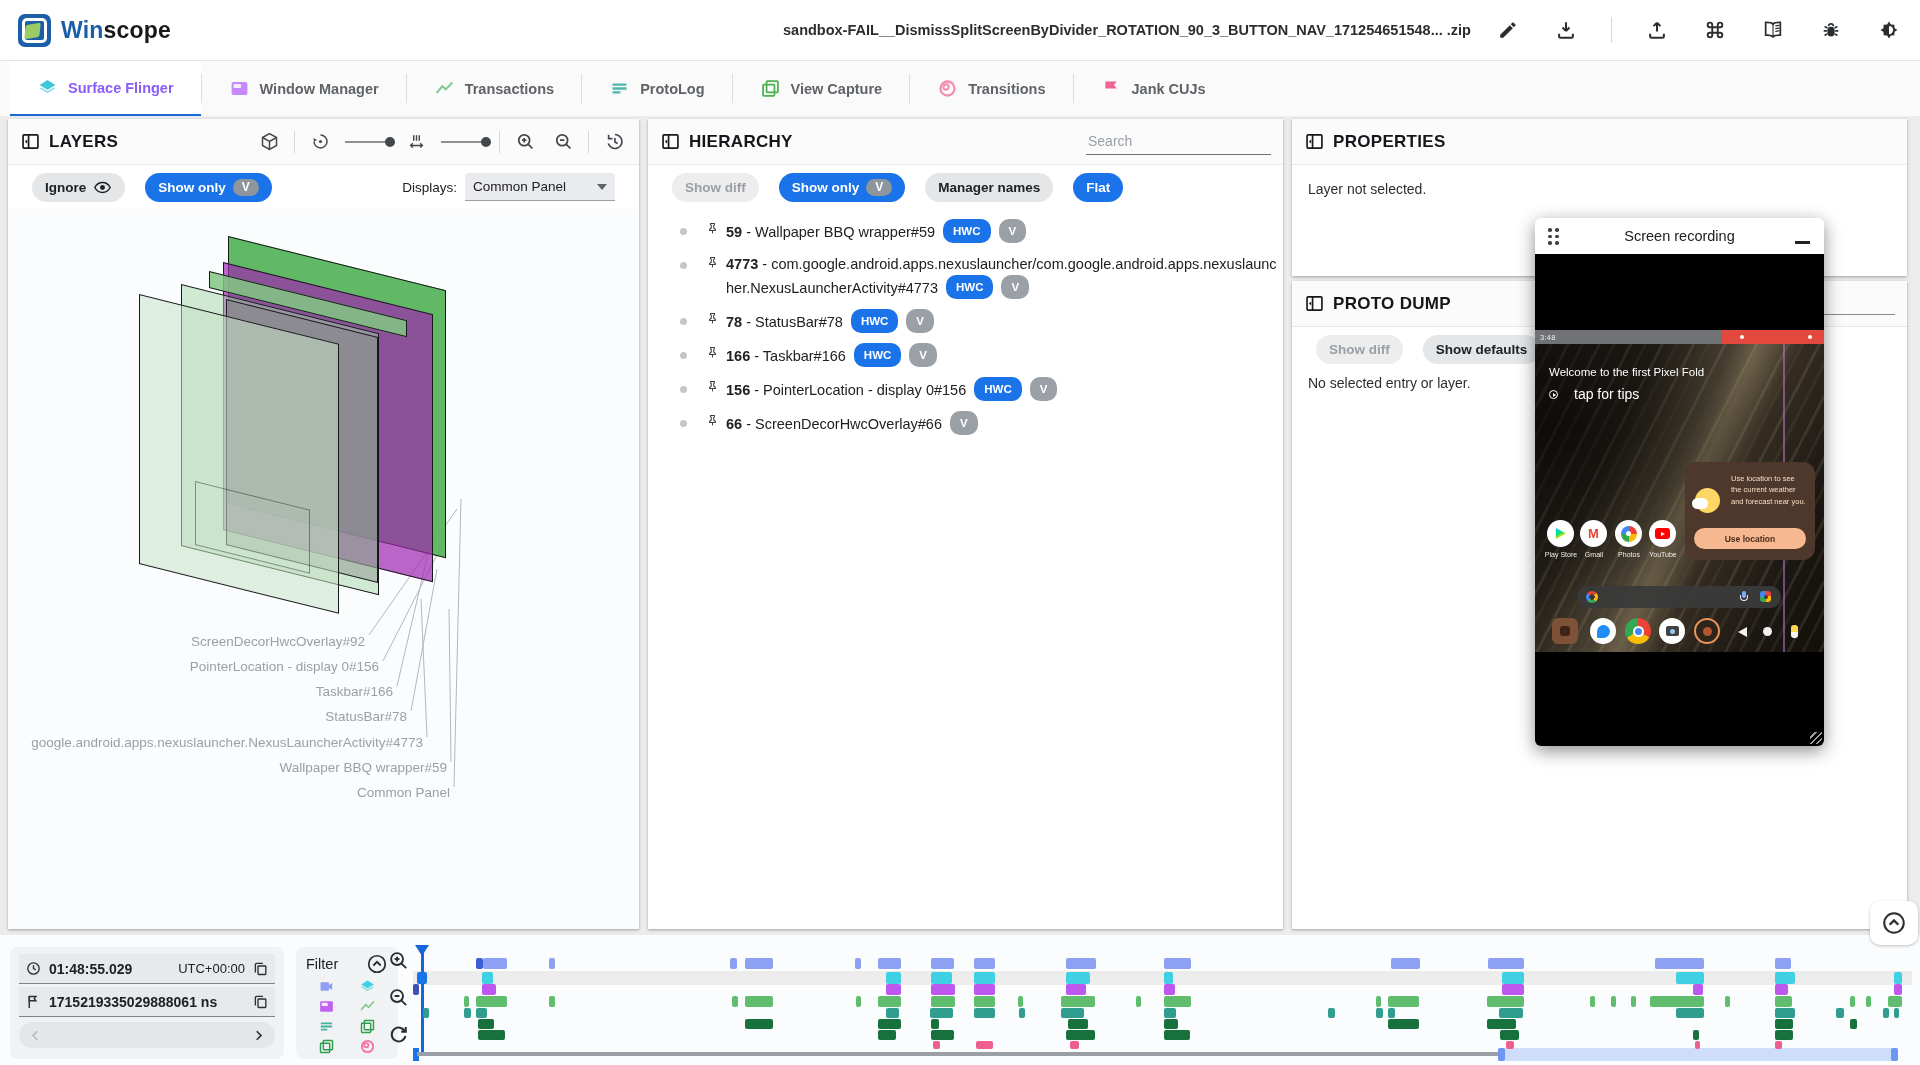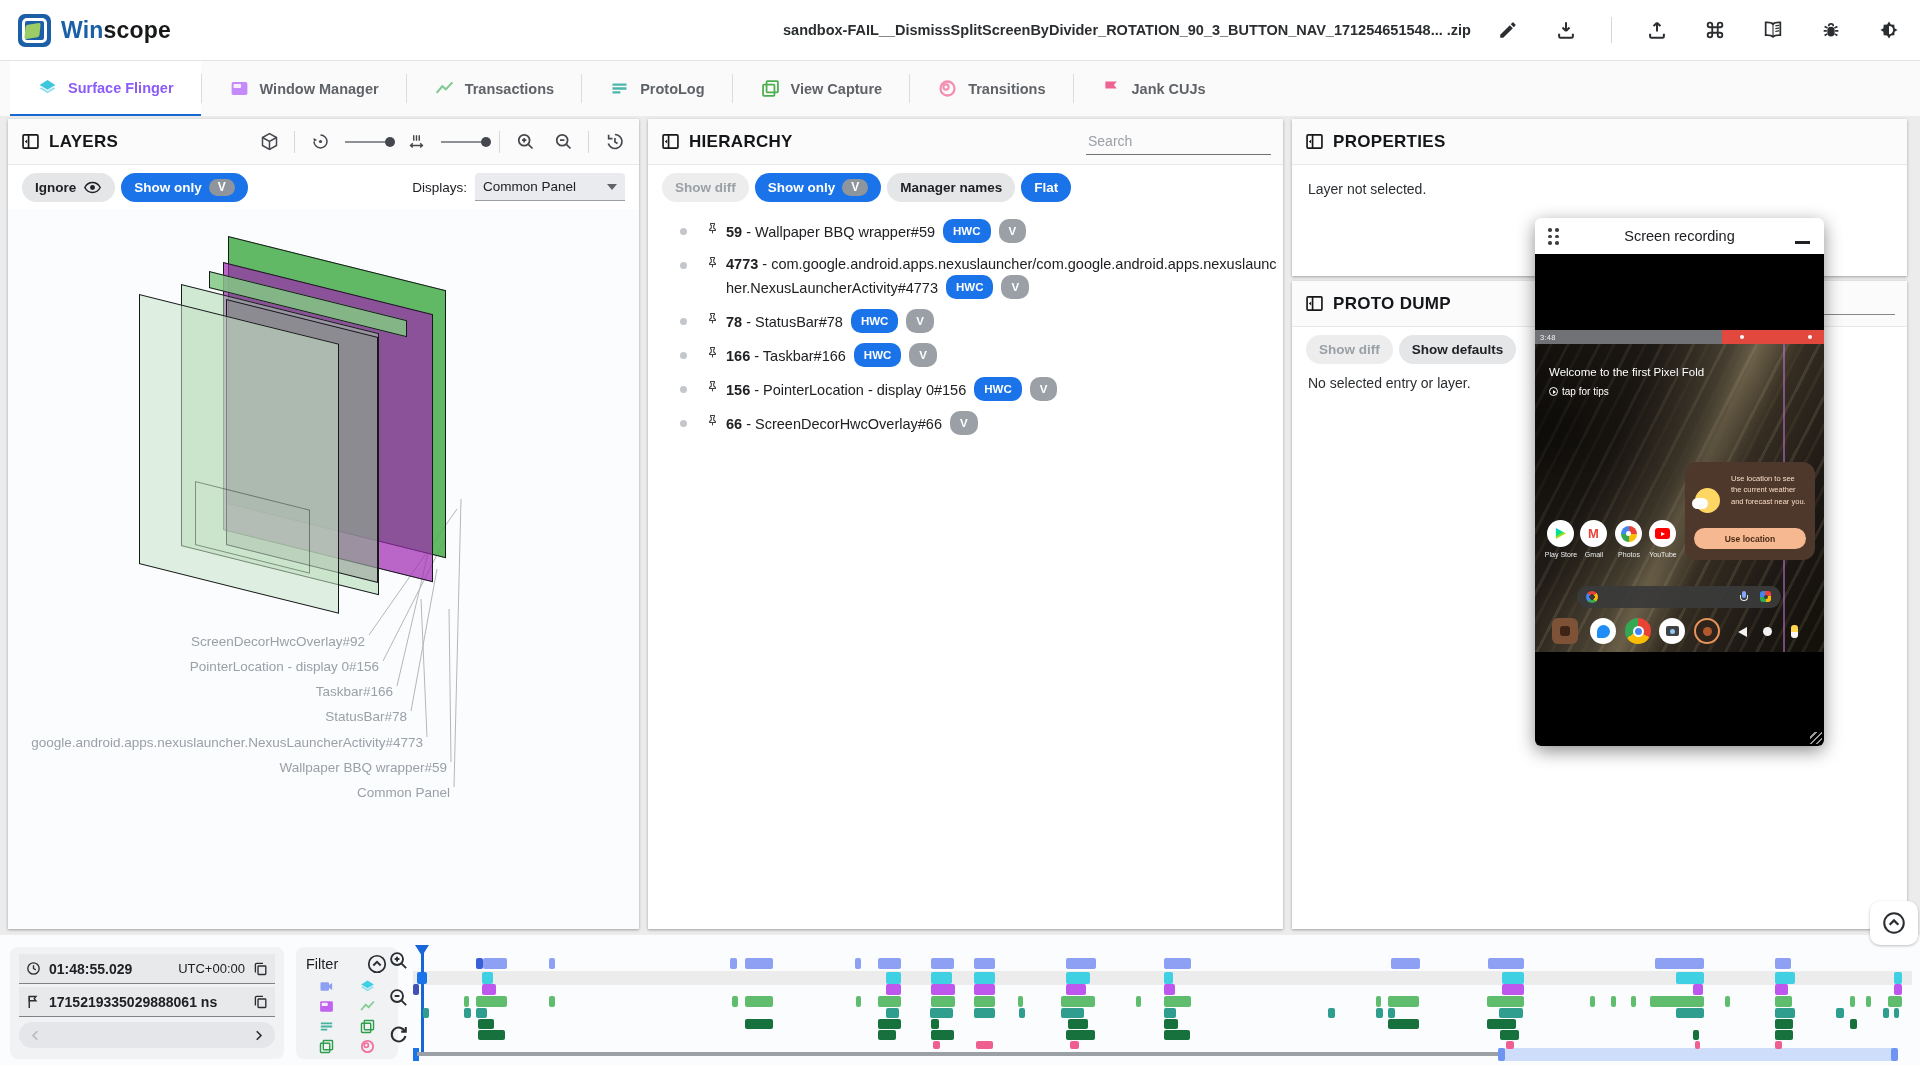--- a/index.html
+++ b/index.html
@@ -30,21 +30,21 @@
          color:#5f6368; cursor:pointer; position:relative; }
   .tab.active { color:#8b5cf6; background:#fff; border-bottom:2.5px solid #1967d2; }
   .tab-sep { width:1px; background:#dadce0; margin:13px 0; }
 
   
   .card { position:absolute; background:#fff; border-radius:0; overflow:hidden;
           box-shadow:0 1px 2px rgba(0,0,0,.22), 0 1px 4px rgba(0,0,0,.12); }
   .card-header { height:46px; display:flex; align-items:center; padding:0 12px; background:#fbfbfb;
                  border-bottom:1px solid #e8e8e8; }
   .panel-title { font-size:17px; font-weight:700; letter-spacing:.3px; margin-left:8px; color:#141619; }
-  .controls-row { height:44px; display:flex; align-items:center; gap:6px; padding:0 14px; }
+  .controls-row { height:44px; display:flex; align-items:center; gap:20px; padding:0 24px; }
   .btn { height:29px; border-radius:15px; padding:0 13px; font-size:13.5px; font-weight:600; border:none;
          display:inline-flex; align-items:center; gap:7px; background:#e4e6e8; color:#202124; cursor:pointer;
          font-family:"Liberation Sans",sans-serif; }
   .btn.blue { background:#1a73e8; color:#fff; }
   .btn.disabled { background:#ededee; color:#9aa0a6; }
   .chip-v { background:#8f959c; color:#fff; border-radius:10px; padding:1.5px 9px; font-size:12px; font-weight:700; }
 
   
   #layers-card { left:8px; top:119px; width:631px; height:810px; }
   .tool-group { margin-left:auto; display:flex; align-items:center; gap:12px; }
@@ -122,21 +122,21 @@
   .rec-red { position:absolute; right:0; top:0; width:102px; height:14px; background:#e2483d; }
   .rec-red i { position:absolute; top:5px; width:4px; height:4px; border-radius:50%; background:#fff; }
   .wallpaper { position:absolute; left:0; top:90px; width:100%; height:308px;
     background:
       radial-gradient(120% 95% at 6% 28%, rgba(0,0,0,.55), transparent 62%),
       repeating-linear-gradient(117deg, rgba(214,196,158,.12) 0 3px, rgba(0,0,0,0) 3px 13px, rgba(96,82,60,.22) 13px 16px, rgba(0,0,0,0) 16px 28px),
       linear-gradient(115deg,#17141180 0%,#241f19 28%,#4a4233 46%,#6b6049 52%,#352d22 62%,#1b1713 82%,#121009 100%);
     background-color:#1d1a16; }
   .pointer-line { position:absolute; left:248px; top:0; width:1.5px; height:100%; background:rgba(190,120,210,.55); }
   .welcome { position:absolute; left:14px; top:22px; font-size:11.5px; color:#fff; }
-  .tips { position:absolute; left:14px; top:42px; font-size:10px; color:#fff; display:flex; align-items:center; gap:4px; }
+  .tips { position:absolute; left:14px; top:42px; font-size:14px; color:#fff; display:flex; align-items:center; gap:16px; }
   .tips .pc { width:9px; height:9px; border:1px solid #fff; border-radius:50%; position:relative; }
   .tips .pc:after { content:""; position:absolute; left:3px; top:2px; border-left:3px solid #fff; border-top:2px solid transparent; border-bottom:2px solid transparent; }
   .weather-card { position:absolute; left:150px; top:118px; width:130px; height:98px; background:#4e372b; border-radius:12px; }
   .sun { position:absolute; left:10px; top:26px; width:25px; height:25px; border-radius:50%; background:#fdd663; }
   .sun:after { content:""; position:absolute; left:-3px; top:10px; width:16px; height:11px; border-radius:8px; background:#fefefe; }
   .weather-msg { position:absolute; left:46px; top:11px; width:76px; font-size:7.5px; line-height:1.5; color:#f6dcc6; }
   .weather-btn { position:absolute; left:9px; top:66px; width:112px; height:21px; background:#f5b890; border-radius:11px;
                  font-size:8.5px; color:#4a2c18; display:flex; align-items:center; justify-content:center; font-weight:600; }
   .app-row { position:absolute; left:0; top:176px; width:100%; }
   .app-ic { position:absolute; top:0; width:27px; height:27px; border-radius:50%; background:#fff; display:flex; align-items:center; justify-content:center; }

